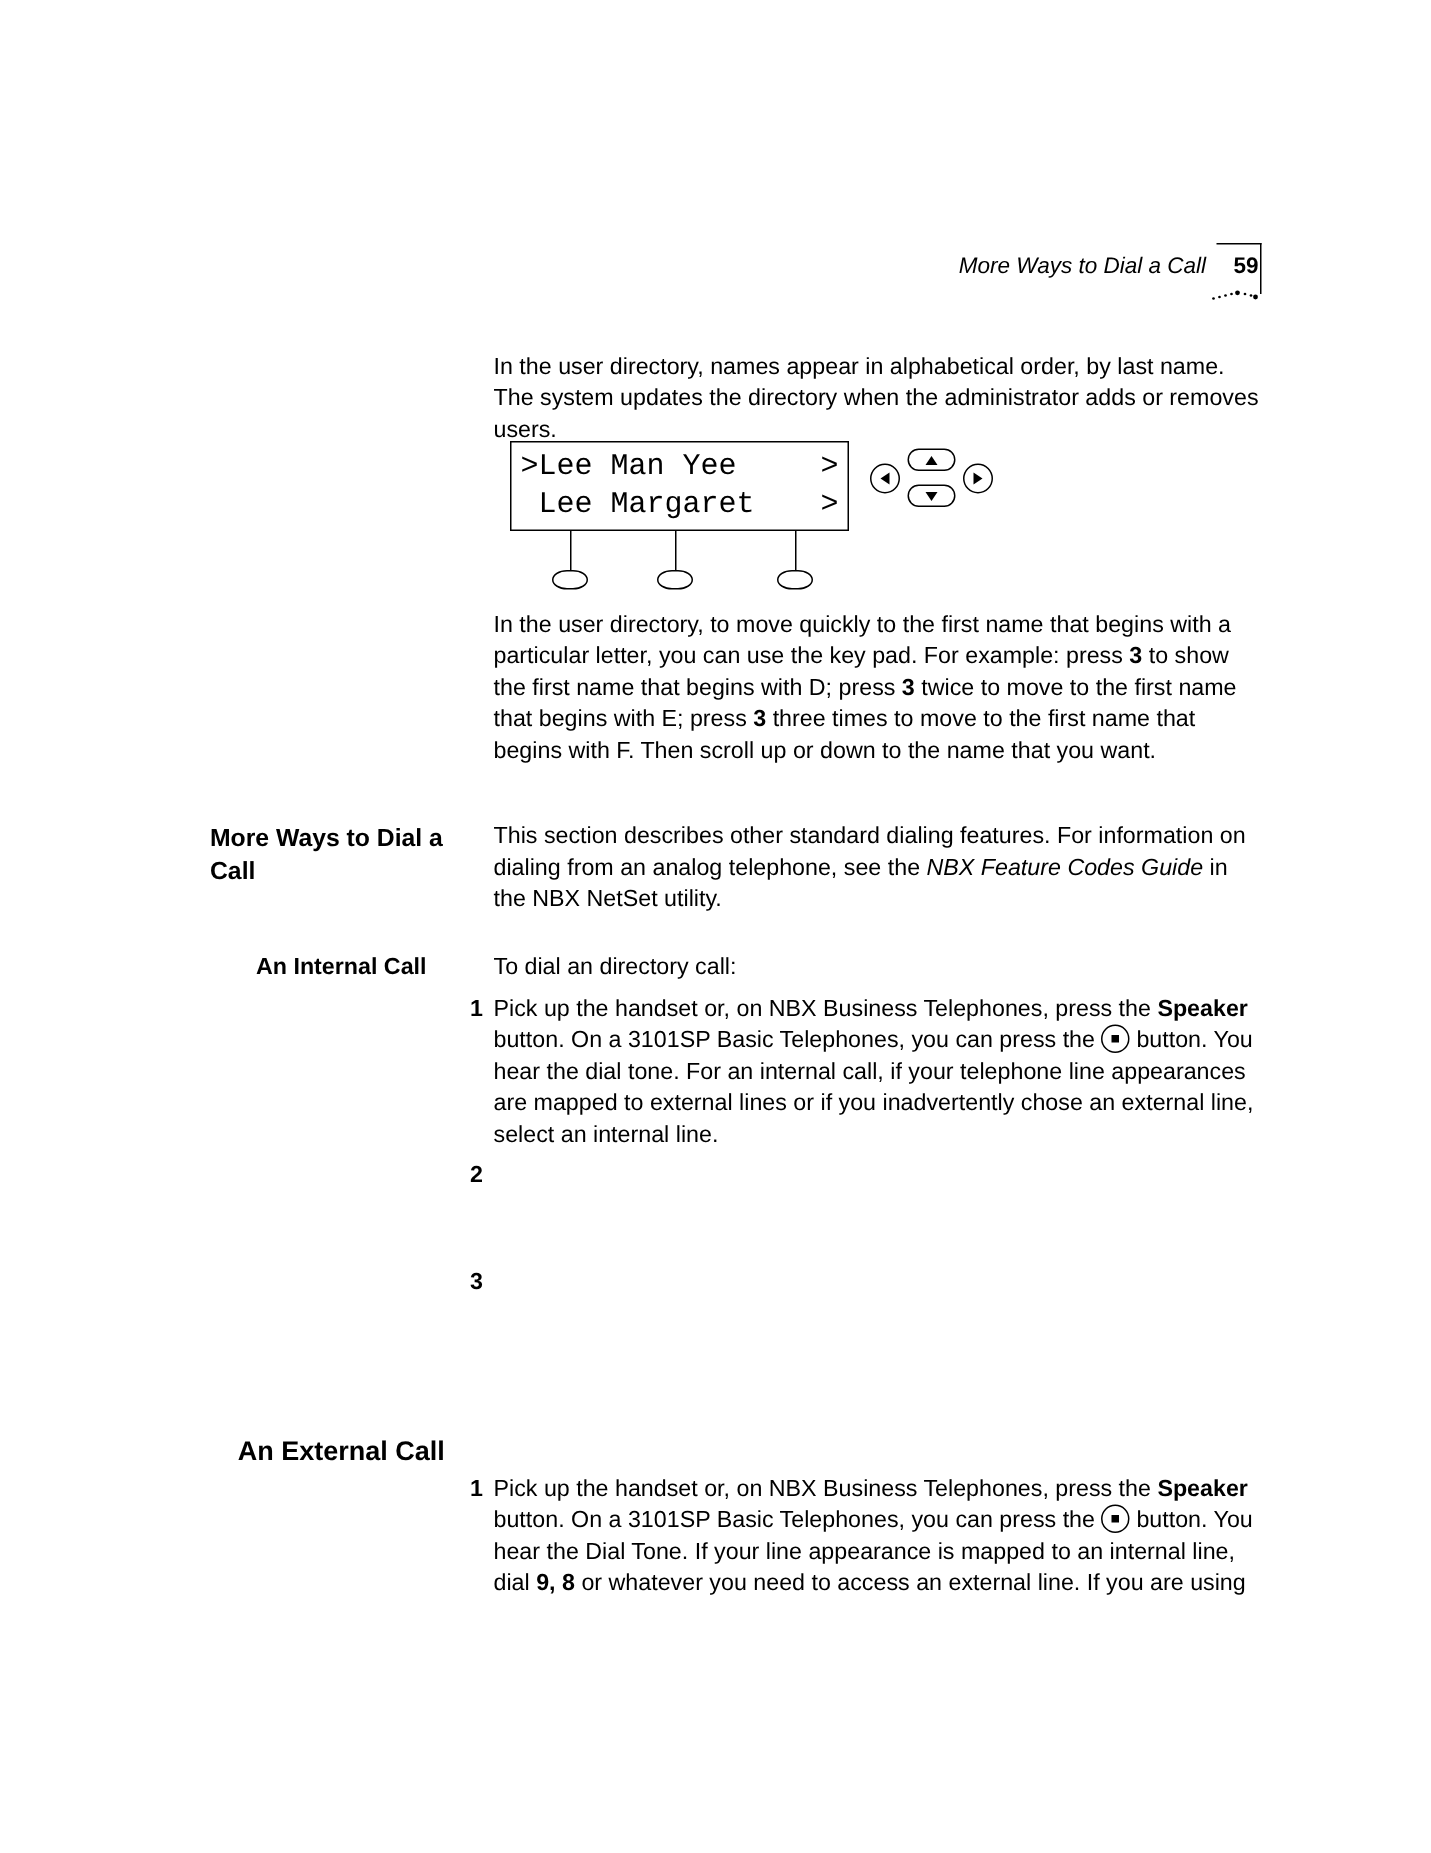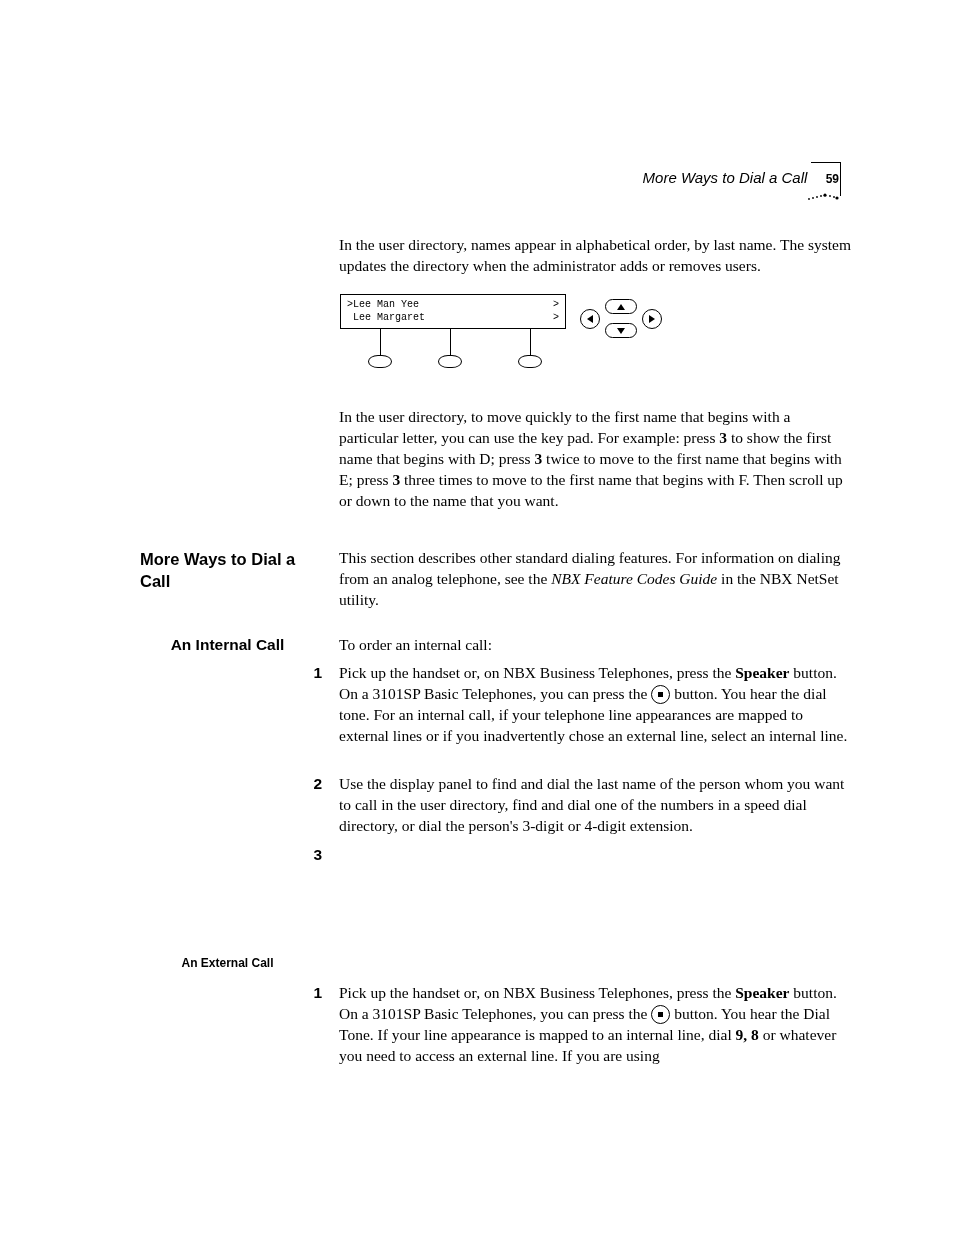--- a/index.html
+++ b/index.html
@@ -23,21 +23,21 @@
     top: 168px;
     right: 115px;
     text-align: right;
   }
   .running-title {
     font-style: italic;
     font-size: 15px;
   }
   .running-page {
     font-weight: bold;
-    font-size: 12px;
+    font-size: 15px;
     margin-left: 14px;
   }
   .head-rule {
     position: absolute;
     top: 162px;
     right: 113px;
     width: 30px;
     border-top: 1.2px solid #000;
   }
   .head-vrule {
@@ -51,23 +51,22 @@
     position: absolute;
     top: 192px;
     right: 115px;
     width: 32px;
     height: 10px;
   }
   .dots svg { display:block; }
 
   .body-col {
     position: absolute;
-    left: 339px;
+    left: 329px;
     width: 514px;
-    font-family: Liberation Serif, serif;
   }
   .side-col {
     position: absolute;
     left: 140px;
     width: 175px;
     text-align: left;
     font-weight: bold;
   }
   .side-col.sub {
     text-align: center;
@@ -90,21 +89,21 @@
     position: absolute;
     left: 340px;
     top: 294px;
     width: 300px;
   }
   .lcd {
     border: 1.2px solid #000;
     width: 212px;
     padding: 4px 6px 4px 6px;
     font-family: "Courier New", Courier, monospace;
-    font-size: 10px;
+    font-size: 20px;
     line-height: 1.25;
     position: relative;
     background:#fff;
   }
   .lcd-row {
     display: flex;
     justify-content: space-between;
     white-space: pre;
   }
   .softkeys {
@@ -251,41 +250,38 @@
 
   <div class="side-col" style="top:548px; font-size:16.5px;">More Ways to Dial a Call</div>
   <div class="body-col" style="top:548px;">
     <p class="p">
       <span>This section describes other standard dialing features. For information on dialing from an analog telephone, see the </span><span class="ital">NBX Feature Codes Guide</span><span> in the NBX NetSet utility.</span>
     </p>
   </div>
 
   <div class="side-col sub" style="top:635px; font-size:15.5px;">An Internal Call</div>
   <div class="body-col" style="top:635px;">
-    <p class="p">To order an internal call:</p>
+    <p class="p">To dial an directory call:</p>
   </div>
 
   <div class="num-col" style="top:663px;">1</div>
   <div class="body-col" style="top:663px;">
     <p class="p">
       <span>Pick up the handset or, on NBX Business Telephones, press the </span><span class="bold">Speaker</span><span> button. On a 3101SP Basic Telephones, you can press the </span><span class="speaker-icon">
           <span class="sq"></span>
         </span><span> button. You hear the dial tone. For an internal call, if your telephone line appearances are mapped to external lines or if you inadvertently chose an external line, select an internal line.</span>
     </p>
   </div>
 
   <div class="num-col" style="top:774px;">2</div>
-  <div class="body-col" style="top:774px;">
-    <p class="p">Use the display panel to find and dial the last name of the person whom you want to call in the user directory, find and dial one of the numbers in a speed dial directory, or dial the person's 3-digit or 4-digit extension.</p>
-  </div>
 
   <div class="num-col" style="top:845px;">3</div>
 
 
-  <div class="side-col sub" style="top:955px; font-size:12px;">An External Call</div>
+  <div class="side-col sub" style="top:955px; font-size:18px;">An External Call</div>
 
   <div class="num-col" style="top:983px;">1</div>
   <div class="body-col" style="top:983px;">
     <p class="p">
       <span>Pick up the handset or, on NBX Business Telephones, press the </span><span class="bold">Speaker</span><span> button. On a 3101SP Basic Telephones, you can press the </span><span class="speaker-icon">
           <span class="sq"></span>
         </span><span> button. You hear the Dial Tone. If your line appearance is mapped to an internal line, dial </span><span class="bold">9, 8</span><span> or whatever you need to access an external line. If you are using</span>
     </p>
   </div>
 

